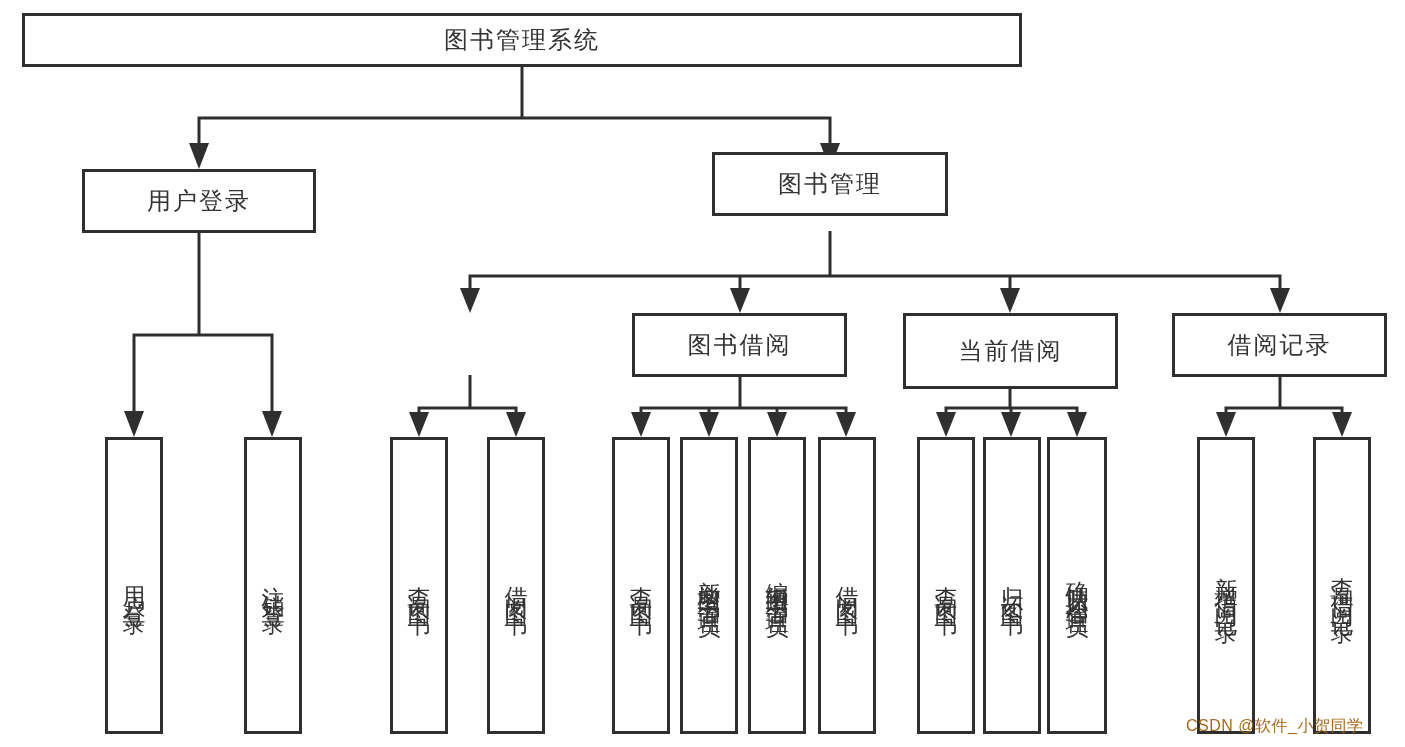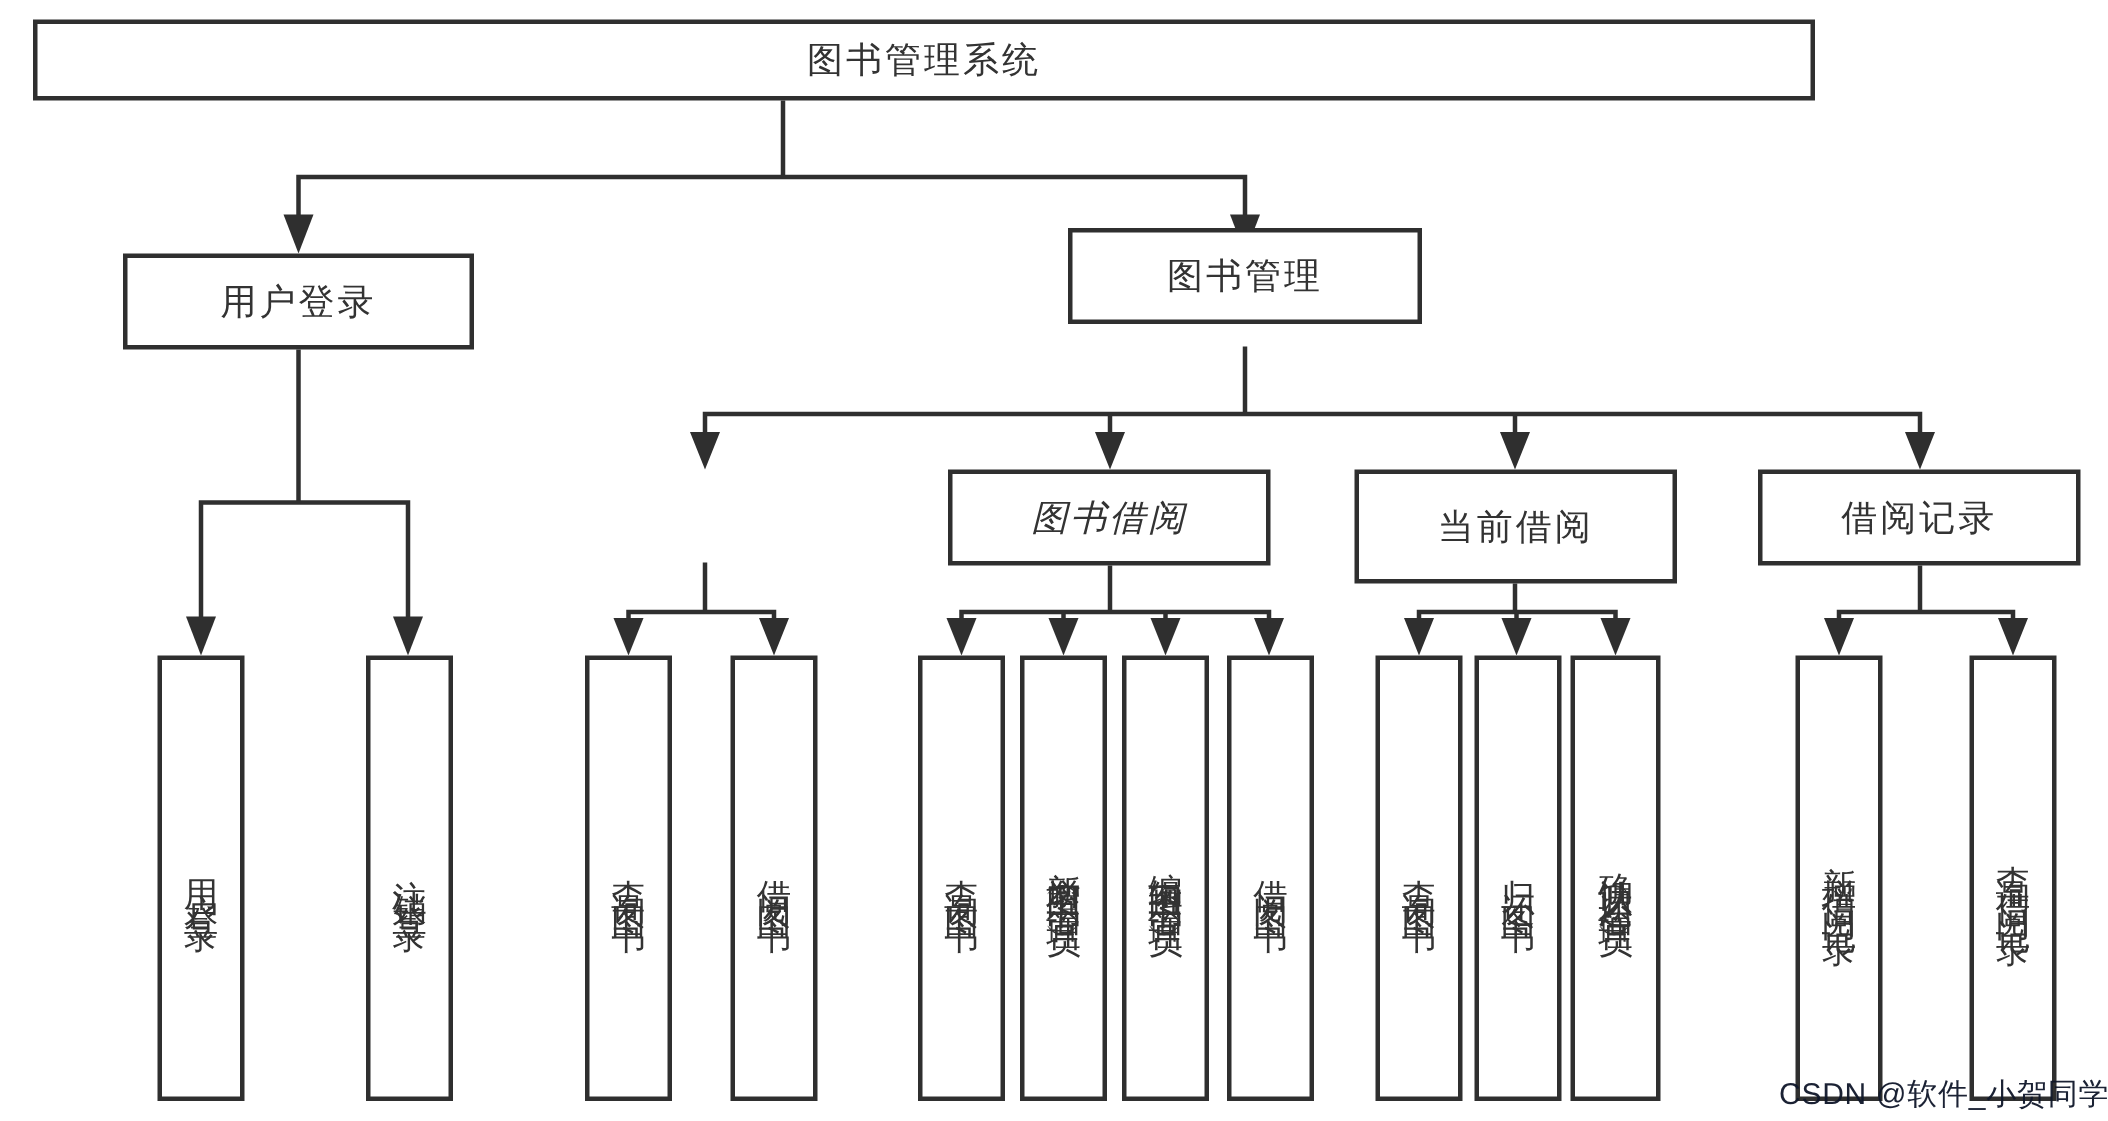--- a/index.html
+++ b/index.html
@@ -8,25 +8,25 @@
     font-family:"Liberation Sans","DejaVu Sans",sans-serif; color:#333333;
     overflow:hidden;
   }
   svg.wires { position:absolute; left:0; top:0; width:1405px; height:747px; z-index:0; }
   .node {
     position:absolute; box-sizing:border-box; background:#ffffff;
     border:3px solid #2f2f2f; display:flex; align-items:center; justify-content:center;
     font-size:24px; letter-spacing:2px; color:#333333; z-index:1;
     white-space:nowrap;
   }
-  #root      { left:22px;   top:13px;  width:1188px; height:54px; }
+  #root      { left:22px;   top:13px;  width:1000px; height:54px; }
   #l2-login  { left:82px;   top:169px; width:234px;  height:64px; }
   #l2-mgmt   { left:712px;  top:152px; width:236px;  height:64px; }
   #l3-rec    { left:362px;  top:313px; width:216px;  height:64px; }
-  #l3-borrow { left:632px;  top:313px; width:215px;  height:64px;font-style:italic; }
+  #l3-borrow { left:632px;  top:313px; width:215px;  height:64px; }
   #l3-cur    { left:903px;  top:313px; width:215px;  height:76px; }
   #l3-log    { left:1172px; top:313px; width:215px;  height:64px; }
   .leaf {
     top:437px; height:297px; width:58px;
     writing-mode:vertical-lr; text-orientation:mixed;
     font-size:23px; letter-spacing:2px; line-height:1;
   }
   .leaf.ls-wide  { letter-spacing:9px; }
   .leaf.ls-mid   { letter-spacing:5px; }
   #f1  { left:105px; }
@@ -37,21 +37,21 @@
   #f6  { left:680px; }
   #f7  { left:748px; }
   #f8  { left:818px; }
   #f9  { left:917px; }
   #f10 { left:983px; }
   #f11 { left:1047px; width:60px; }
   #f12 { left:1197px; }
   #f13 { left:1313px; }
   .watermark {
     position:absolute; left:1186px; top:716px; z-index:5;
-    font-size:20px; color:#0f172a; letter-spacing:0.5px; opacity:0.95;
+    font-size:16px; color:#a16207; letter-spacing:0.5px; opacity:0.95;
     white-space:nowrap;
   }
   .wires path.line { stroke:#2f2f2f; stroke-width:3; fill:none; }
   .wires path.arrow { fill:#2f2f2f; stroke:none; }
 </style>
 </head>
 <body>
 
 <div class="stage">
 

